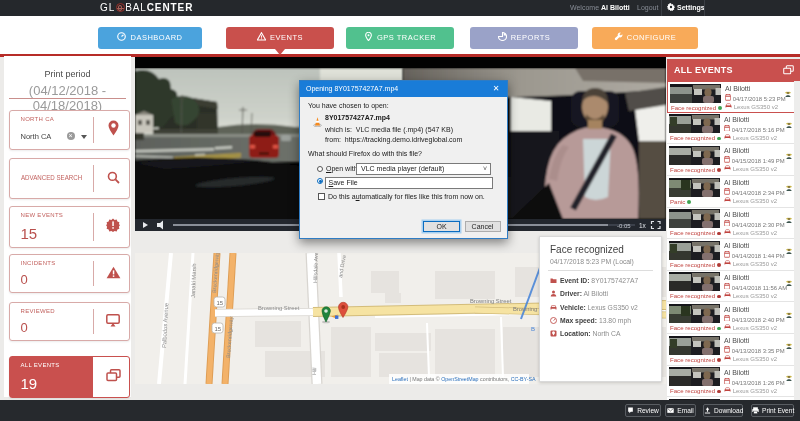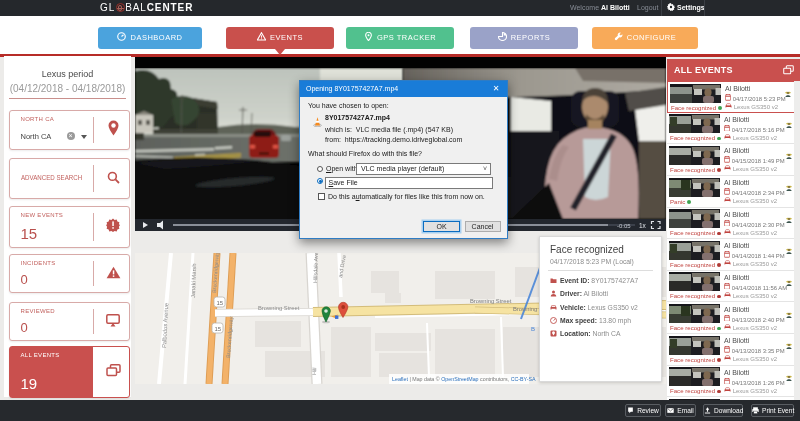--- a/index.html
+++ b/index.html
@@ -11,21 +11,21 @@
 #globe u{position:absolute;left:0;top:3.6px;width:9px;height:1px;background:#a86058}
 .toplink{position:absolute;top:0;height:16px;line-height:16px;font-size:7px;color:#878c95}
 .toplink b{color:#fff;font-weight:bold}
 .tsep{position:absolute;top:0;height:16px;width:1px;background:#3a3e44}
 #nav{position:absolute;left:0;top:16px;width:800px;height:38px;background:#fff}
 .nbtn{position:absolute;top:10.5px;height:22px;border-radius:3px;color:#fff;font-size:7.5px;letter-spacing:.5px;text-align:center;line-height:22px}
 #redline{position:absolute;left:0;top:54px;width:800px;height:2.5px;background:#b72c28}
 #evnotch{position:absolute;left:275px;top:49px;width:0;height:0;border-left:5px solid transparent;border-right:5px solid transparent;border-top:6px solid #ca4f4c}
 #sidebar{position:absolute;left:4px;top:56px;width:127px;height:341px;background:#fff}
 #tp1{position:absolute;left:0;top:13px;width:127px;text-align:center;font-size:9px;color:#4a4a4a}
-#tp2{position:absolute;left:0;top:27px;width:127px;text-align:center;font-size:10px;color:#9a9a9a}
+#tp2{position:absolute;left:0;top:27px;width:127px;text-align:center;font-size:13px;color:#9a9a9a}
 #tphr{position:absolute;left:5px;top:42px;width:117px;height:1px;background:#c98f8c}
 .sbox{position:absolute;left:4.5px;width:121px;background:#fff;border:1px solid #d8aaa8;border-radius:3px;box-shadow:0 1px 2px rgba(0,0,0,.08)}
 .sdiv{position:absolute;left:83px;top:6px;bottom:6px;width:1px;background:#d8aaa8}
 .slab{position:absolute;left:11px;top:5px;font-size:6px;letter-spacing:.3px;color:#c2615e}
 .snum{position:absolute;left:11px;bottom:5px;font-size:15px;color:#b9504d}
 .sicon{position:absolute;left:90px;top:50%;transform:translateY(-50%);width:27px;text-align:center}
 #video{position:absolute;left:135px;top:57px;width:531px;height:174px;background:#000}
 #tabs{position:absolute;left:135px;top:237px;width:531px;height:16px;background:#f6f6f5;border-bottom:1px solid #ddd}
 #tabmap{position:absolute;left:2px;top:0;width:56px;height:15.5px;background:#fff;border-bottom:2.5px solid #c0302b;color:#3c3c3c;font-size:7.5px;line-height:14px;text-align:center}
 .tabg{position:absolute;top:0;height:16px;color:#8a8a8a;font-size:7.5px;line-height:15px}
@@ -85,21 +85,21 @@
           <path d="M5.5,0.6 a4.9,4.9 0 1 1 -4.9,4.9 L5.5,5.5 Z" fill="none" stroke="#fff" stroke-width="1.3"></path>
           <path d="M7,0.8 a4.9,4.9 0 0 1 3.2,3.4 L7,4.2 Z" fill="#fff"></path>
         </svg>REPORTS</div>
   <div class="nbtn" style="left:592px;width:106px;background:#f8aa59"><svg width="9" height="9" viewBox="0 0 11 11" style="vertical-align:-1.5px;margin-right:4px">
           <path d="M10.2,2.6 a3,3 0 0 1 -3.8,3.8 L3.6,9.6 a1.5,1.5 0 0 1 -2.2,-2.2 L4.6,4.6 a3,3 0 0 1 3.8,-3.8 L6.6,2.6 L8.4,4.4 Z" fill="#fff"></path>
         </svg>CONFIGURE</div>
 </div>
 <div id="redline"></div>
 <div id="evnotch"></div>
 <div id="sidebar">
-  <div id="tp1">Lexus period</div>
+  <div id="tp1">Print period</div>
   <div id="tp2">(04/12/2018 - 04/18/2018)</div>
   <div id="tphr"></div>
   <div class="sbox" style="top:54px;height:40px">
     <div class="slab">NORTH CA</div>
     <div style="position:absolute;left:11px;top:21px;font-size:7.5px;color:#444">North CA</div>
     <div style="position:absolute;left:57px;top:21px;width:8px;height:8px;border-radius:50%;background:#9a9a9a;color:#fff;font-size:7px;text-align:center;line-height:7.5px">×</div>
     <div style="position:absolute;left:71px;top:23.5px;width:0;height:0;border-left:3px solid transparent;border-right:3px solid transparent;border-top:4px solid #555"></div>
     <div class="sdiv"></div>
     <div class="sicon"><svg width="13" height="16" viewBox="0 0 13 16">
             <path d="M6.5,15.5 Q1.5,8.5 1.5,5.5 a5,5 0 1 1 10,0 Q11.5,8.5 6.5,15.5 Z" fill="#bf514d"></path>
@@ -136,21 +136,21 @@
   </div>
   <div class="sbox" style="top:246px;height:39px">
     <div class="slab">REVIEWED</div>
     <div class="snum" style="font-size:13px">0</div>
     <div class="sdiv"></div>
     <div class="sicon"><svg width="14" height="13" viewBox="0 0 14 13">
             <rect x="0.8" y="0.8" width="12.4" height="8.4" rx="1.2" fill="none" stroke="#bf514d" stroke-width="1.5"></rect>
             <path d="M7,9 L9.5,12.4 L4.5,12.4 Z" fill="#bf514d"></path>
           </svg></div>
   </div>
-  <div class="sbox" style="top:290px;height:52px;border-color:#c9504e">
+  <div class="sbox" style="top:300px;height:42px;border-color:#c9504e">
     <div style="position:absolute;left:0;top:0;width:83px;height:100%;background:#c9504e"></div>
     <div class="slab" style="color:#fff">ALL EVENTS</div>
     <div class="snum" style="color:#fff">19</div>
     <div class="sicon"><svg width="15" height="13" viewBox="0 0 15 13">
             <rect x="4.5" y="0.8" width="9.5" height="7.5" rx="1" fill="#fff" stroke="#bf514d" stroke-width="1.5"></rect>
             <rect x="1" y="4" width="9.5" height="7.5" rx="1" fill="#fff" stroke="#bf514d" stroke-width="1.5"></rect>
           </svg></div>
   </div>
 </div>
 <div id="video"><svg width="531" height="174" viewBox="0 0 531 174">

